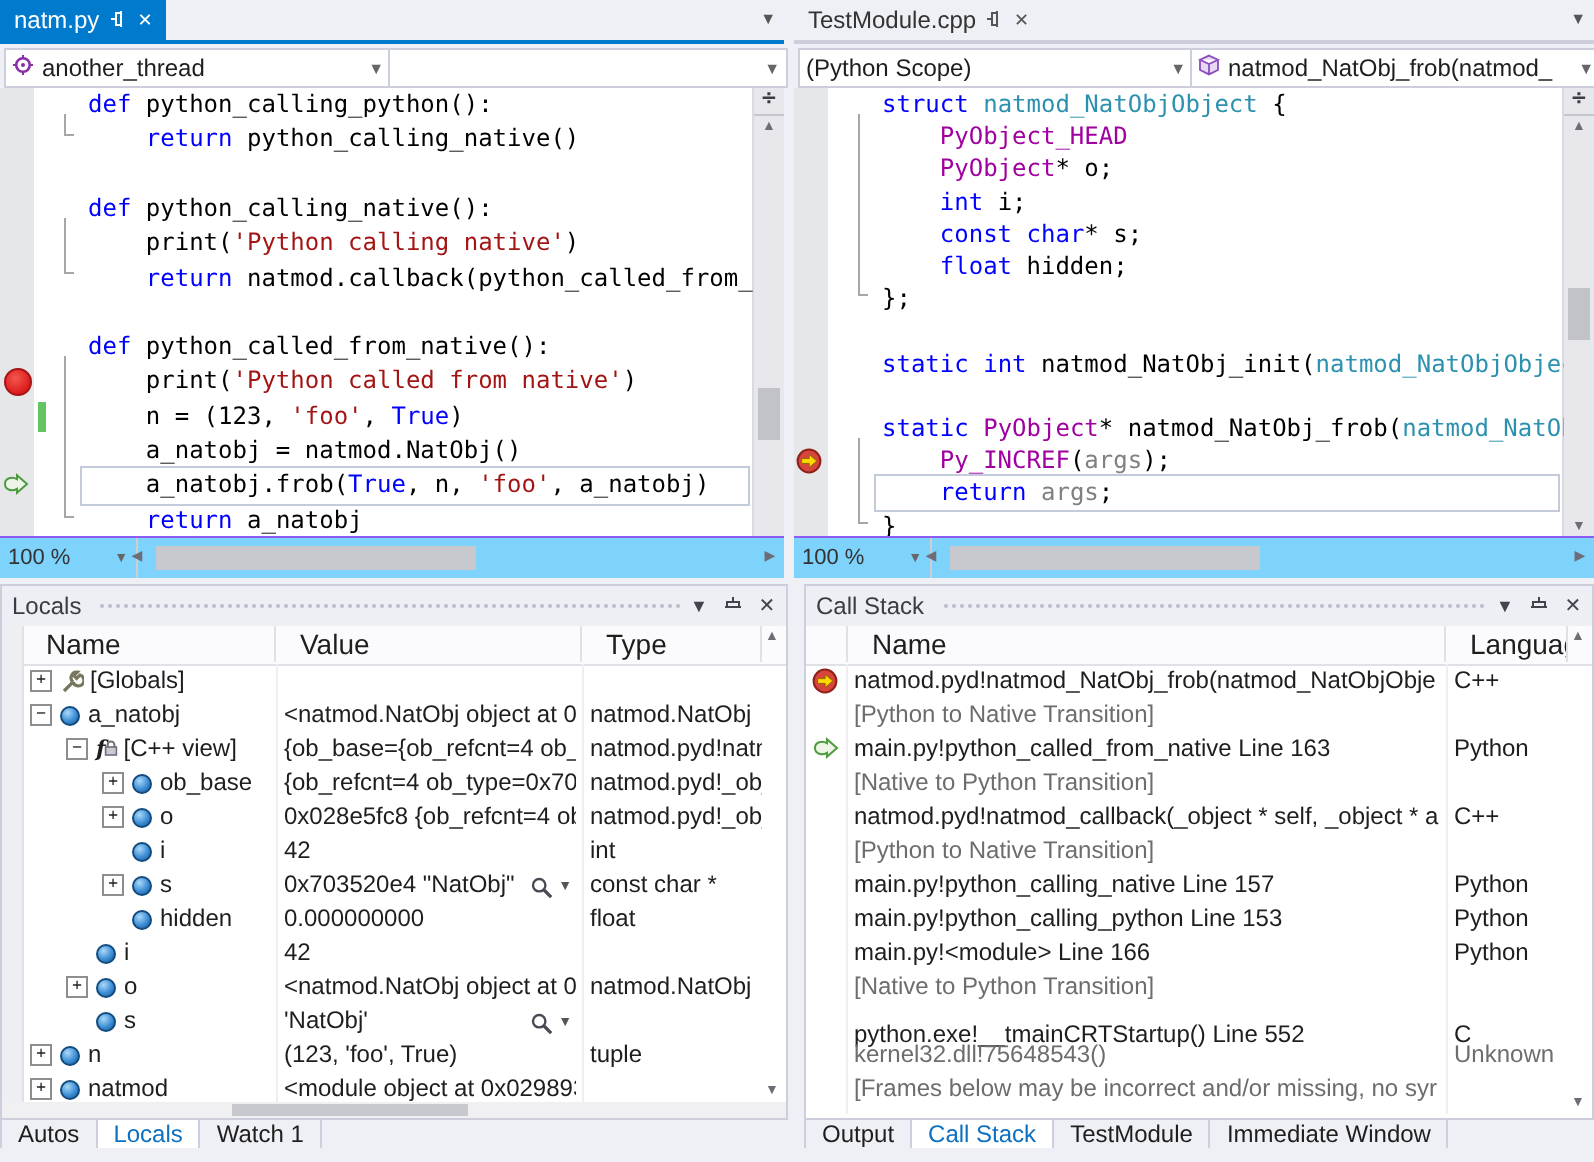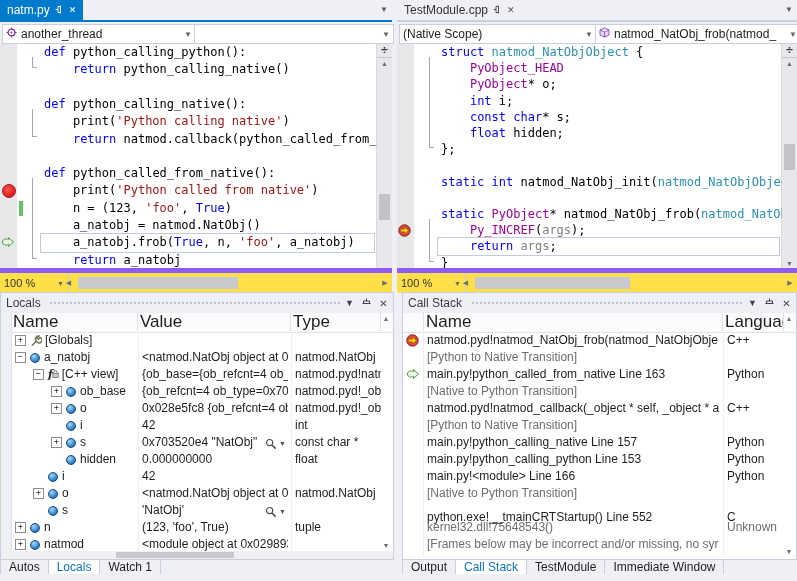--- a/index.html
+++ b/index.html
@@ -43,41 +43,41 @@
 
   
   .vsb{position:absolute;right:0;top:0;bottom:0;width:15px;background:#E8E8EC;border-left:1px solid #DADBE0;}
   .vsb .split{height:13px;border-bottom:1px solid #C5C6CC;text-align:center;
               font:bold 10px/12px "DejaVu Sans",sans-serif;color:#3B3B44;background:#E8E8EC;}
   .vsb .sarr{height:12px;text-align:center;font-size:7px;color:#6D6D77;line-height:12px;}
   .vthumb{position:absolute;left:2px;right:2px;background:#C2C3C9;}
   .vsb .bot{position:absolute;bottom:1px;left:0;right:0;text-align:center;font-size:7px;color:#6D6D77;}
 
   
-  .ebar{position:absolute;left:0;right:0;top:268px;height:20px;background:#fde047;border-top:5px solid #8b5cf6;}
+  .ebar{position:absolute;left:0;right:0;top:268px;height:20px;background:#7dd3fc;border-top:1px solid #8b5cf6;}
   .zoomctl{position:absolute;left:0;top:0;bottom:0;width:60px;border-right:1px solid #CDCDD3;
            display:flex;align-items:center;padding:0 4px;gap:6px;font-size:11px;color:#333;}
   .zoomctl .dd{font-size:7px;color:#666;margin-left:auto;}
   .harrL{position:absolute;left:62px;top:0;width:13px;height:100%;text-align:center;font-size:7px;color:#6D6D77;line-height:20px;}
   .harrR{position:absolute;right:0;top:0;width:14px;height:100%;text-align:center;font-size:7px;color:#6D6D77;line-height:20px;}
   .htrack{position:absolute;left:76px;right:15px;top:0;bottom:0;}
   .hthumb{position:absolute;top:4px;height:12px;background:#C8C9CF;}
 
   
   .tool{position:absolute;top:292px;height:268px;background:#FFFFFF;border:1px solid #CCCEDB;box-sizing:border-box;}
   #tool-locals{left:0;width:394px;}
   #tool-stack{left:402px;width:395px;}
   .ttitle{position:absolute;left:0;right:0;top:0;height:20px;background:#EEEFF4;
           display:flex;align-items:center;padding-left:5px;font-size:12px;color:#3B3B44;}
   .grip{position:absolute;top:8px;height:5px;
         background-image:radial-gradient(#BDC1CE 1px, transparent 1.1px);background-size:4px 4px;}
   .tbtns{position:absolute;right:2px;top:0;height:20px;display:flex;align-items:center;gap:2px;}
   .tbtn{width:15px;text-align:center;color:#44444E;font-size:9px;cursor:default;}
   .gridhead{position:absolute;left:0;right:0;top:20px;height:19px;background:#FBFBFD;border-bottom:1px solid #E0E1E6;}
-  .hcell{position:absolute;top:0;height:18px;line-height:18px;padding-left:2px;font-size:17px;color:#1E1E1E;
+  .hcell{position:absolute;top:0;height:18px;line-height:18px;padding-left:12px;font-size:14px;color:#1E1E1E;
          border-right:1px solid #E0E1E6;box-sizing:border-box;overflow:hidden;}
   .gridbody{position:absolute;left:0;right:0;top:39px;bottom:0;overflow:hidden;}
   .rail{position:absolute;left:0;top:20px;bottom:8px;width:10px;background:#EEEFF2;border-right:1px solid #E0E1E6;}
   .colsep{position:absolute;top:39px;bottom:8px;width:1px;background:#EFEFF3;}
   .grow{position:absolute;left:0;right:0;height:17px;line-height:17px;font-size:12px;white-space:nowrap;}
   .gcell{position:absolute;top:0;height:17px;overflow:hidden;}
   .exp{display:inline-block;width:9px;height:9px;border:1px solid #8E8E8E;background:#fff;
        font:8px/8px "DejaVu Sans Mono",monospace;text-align:center;color:#222;vertical-align:middle;margin-right:4px;}
   .orb{display:inline-block;width:10px;height:10px;border-radius:50%;vertical-align:middle;margin-right:4px;
        background:radial-gradient(circle at 35% 30%, #A9D9F8, #3E8ED6 55%, #15568E);border:1px solid #124B7E;box-sizing:border-box;}
@@ -182,21 +182,21 @@
         <span class="icon-slot"><span style="display: inline-block; color: rgb(85, 85, 85);"><svg width="9" height="9" viewBox="0 0 9 9">
                 <path d="M0.5 4.5 H3 M3 1.5 h2.5 v6 h-2.5 Z M5.5 0.5 V8.5" fill="none" stroke="currentColor"></path>
               </svg></span></span>
         <span style="font-size:9px;color:#555;">✕</span>
       </div>
       <span class="strip-dd">▼</span>
     </div>
     <div class="underline"></div>
     <div class="navbar">
       <div class="combo" style="left:2px;width:190px;">
-        <span>(Native Scope)</span>
+        <span>(Python Scope)</span>
         <span class="dd">▼</span>
       </div>
       <div class="combo" style="left:198px;width:198px;">
         <span class="icon-slot"><span style="display: inline-block;"><svg width="11" height="11" viewBox="0 0 11 11">
                 <path d="M5.5 0.8 L10 2.9 L5.5 5 L1 2.9 Z M1 2.9 V8 L5.5 10.2 L10 8 V2.9 M5.5 5 V10.2" fill="#E7D9F2" stroke="#8B4BBE" stroke-width="0.9"></path>
               </svg></span></span>
         <span>natmod_NatObj_frob(natmod_</span>
         <span class="dd">▼</span>
       </div>
     </div>

